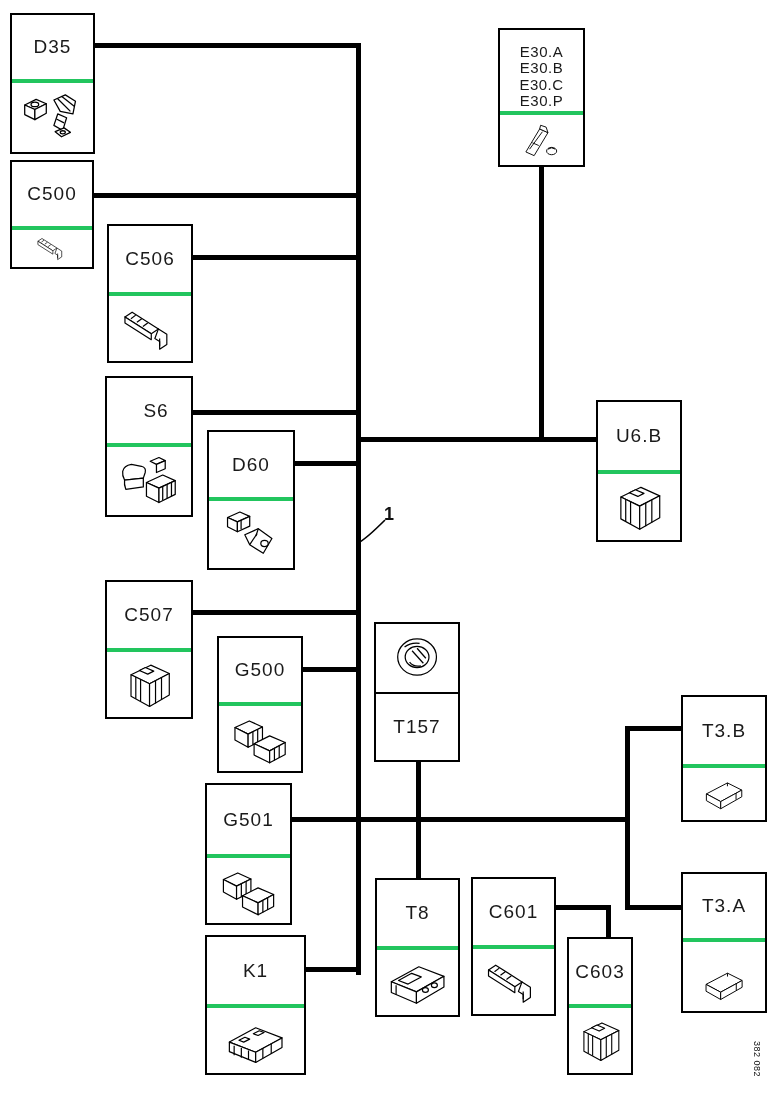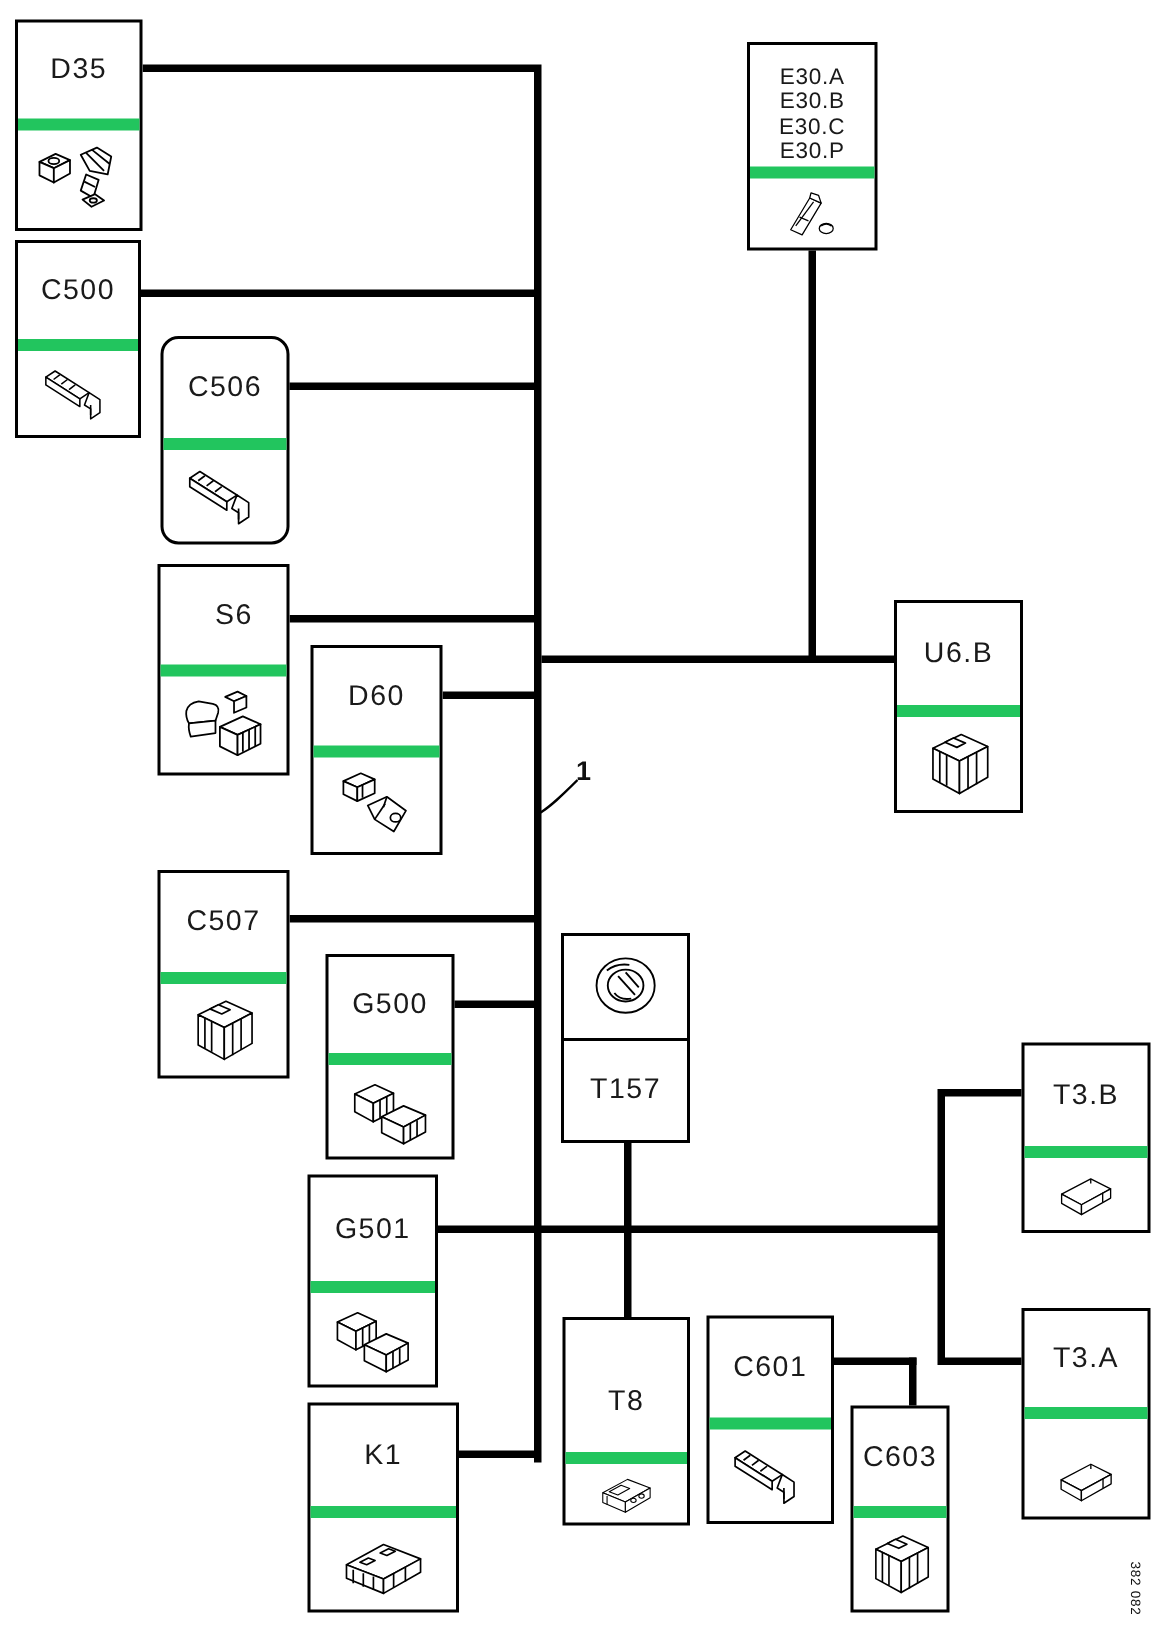--- a/index.html
+++ b/index.html
@@ -7,21 +7,21 @@
     position:relative; width:778px; height:1100px; background:#ffffff;
     font-family:"Liberation Sans", sans-serif; color:#000; overflow:hidden;
   }
   .wire { position:absolute; background:#000; }
   .box {
     position:absolute; border:2px solid #000; background:#fff;
     box-sizing:border-box; display:flex; flex-direction:column;
   }
   .box .label {
     flex:0 0 auto; display:flex; align-items:center; justify-content:center;
-    border-bottom:8px solid #22c55e; font-size:19px; letter-spacing:1px; color:#1a1a1a;
+    border-bottom:4px solid #22c55e; font-size:19px; letter-spacing:1px; color:#1a1a1a;
   }
   .box .art {
     flex:1 1 auto; display:flex; align-items:center; justify-content:center; overflow:hidden;
   }
   .box .art svg { width:88%; height:92%; }
   .box.label-bottom .label { border-bottom:none; border-top:2px solid #000; }
   .box.multi .label {
     flex-direction:column; font-size:15px; line-height:16.5px;
     letter-spacing:0.5px; padding-top:12px;
   }
@@ -200,30 +200,30 @@
 
   <div class="box" style="left:10px; top:13px; width:85px; height:141px;">
     <div class="label" style="height:64px;">D35</div>
     <div class="art">
       <svg viewBox="0 0 100 100">
           <use href="#icon-relay-pair"></use>
         </svg>
     </div>
   </div>
 
-  <div class="box" style="left:10px; top:160px; width:84px; height:132px;text-align:center;">
+  <div class="box" style="left:10px; top:160px; width:84px; height:109px;text-align:center;">
     <div class="label" style="height:64px;">C500</div>
     <div class="art">
       <svg viewBox="0 0 100 100">
           <use href="#icon-terminal"></use>
         </svg>
     </div>
   </div>
 
-  <div class="box" style="left:107px; top:224px; width:86px; height:139px;border-radius:12px;">
+  <div class="box" style="left:107px; top:224px; width:86px; height:139px;">
     <div class="label" style="height:66px;">C506</div>
     <div class="art">
       <svg viewBox="0 0 100 100">
           <use href="#icon-terminal"></use>
         </svg>
     </div>
   </div>
 
   <div class="box" style="left:105px; top:376px; width:88px; height:141px;">
     <div class="label" style="height:65px;padding-left:14px;">S6</div>
@@ -305,21 +305,21 @@
   <div class="box label-bottom" style="left:374px; top:622px; width:86px; height:140px;">
     <div class="art">
       <svg viewBox="0 0 100 100">
           <use href="#icon-grommet"></use>
         </svg>
     </div>
     <div class="label" style="height:66px;">T157</div>
   </div>
 
   <div class="box" style="left:375px; top:878px; width:85px; height:139px;">
-    <div class="label" style="height:66px;margin-top:22px;">T8</div>
+    <div class="label" style="height:66px;">T8</div>
     <div class="art">
       <svg viewBox="0 0 100 100">
           <use href="#icon-long-box"></use>
         </svg>
     </div>
   </div>
 
   <div class="box" style="left:471px; top:877px; width:85px; height:139px;">
     <div class="label" style="height:66px;">C601</div>
     <div class="art">

